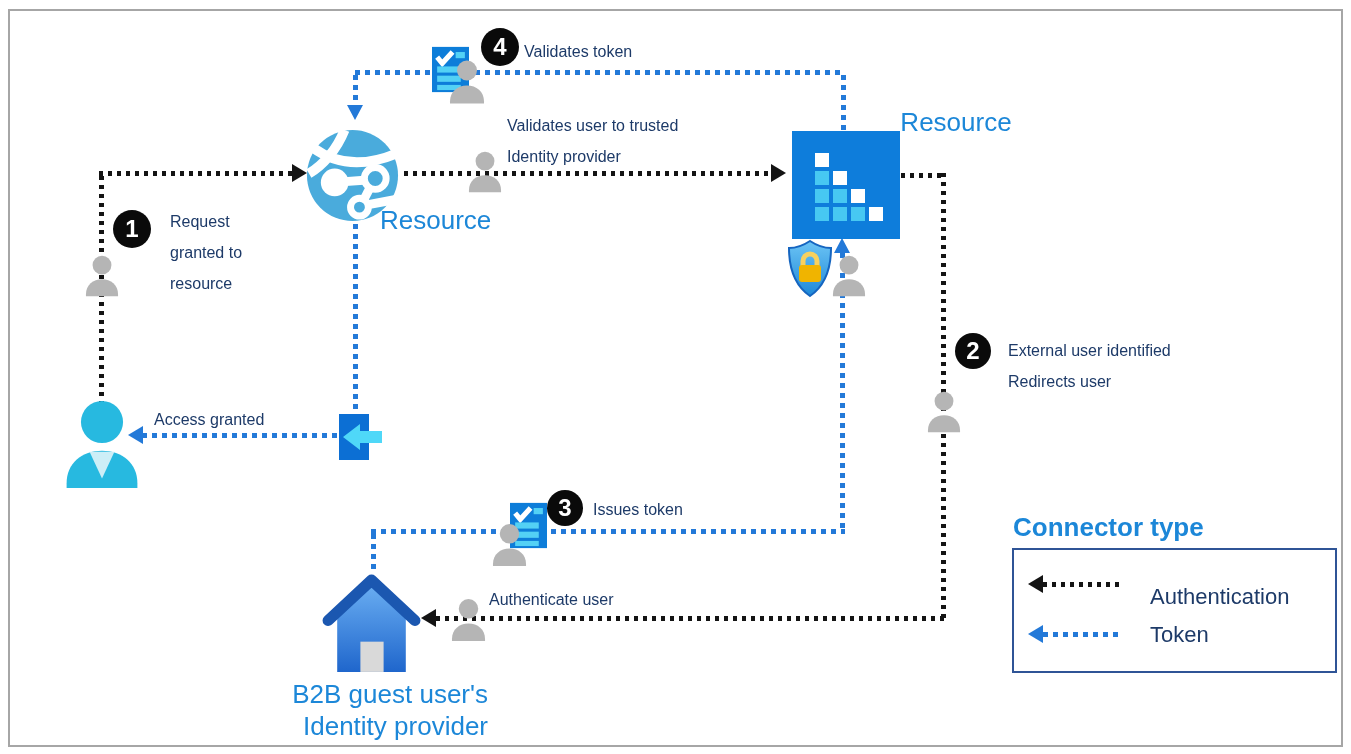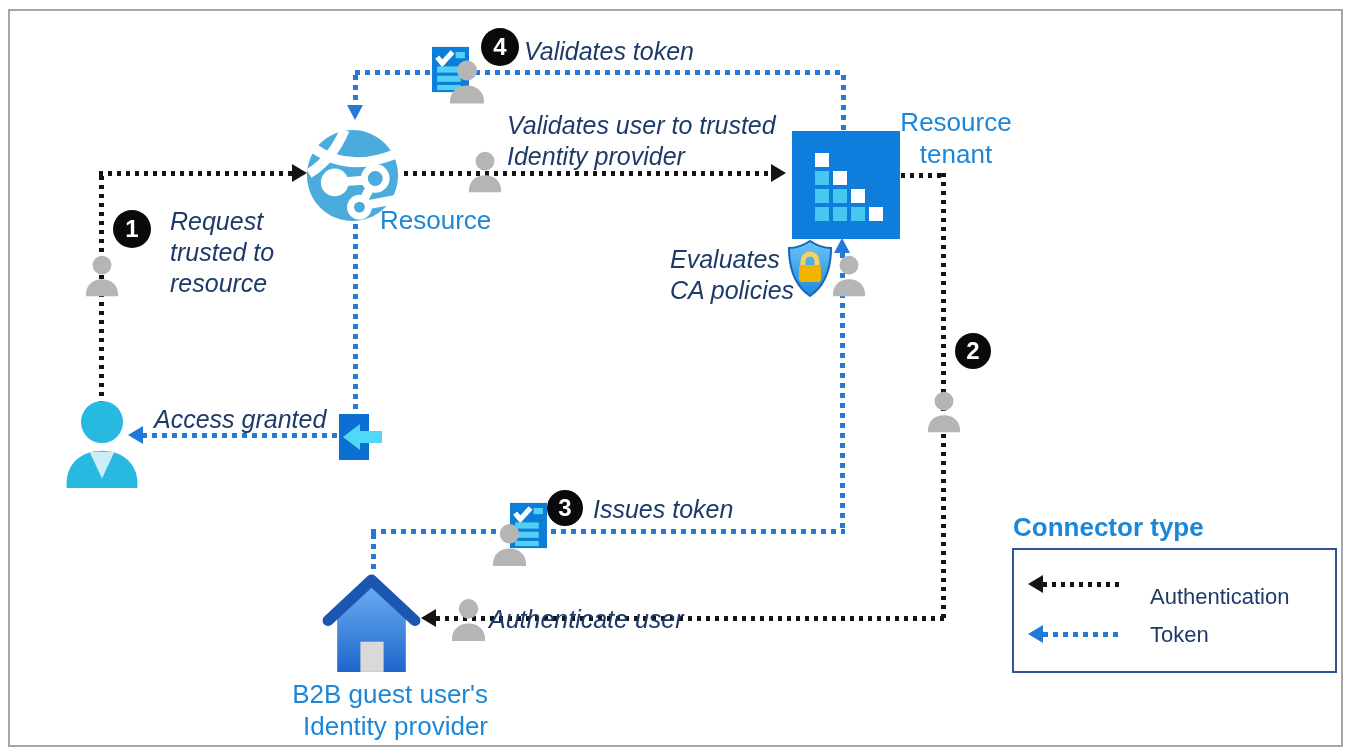--- a/index.html
+++ b/index.html
@@ -19,21 +19,21 @@
   .dh-blue{position:absolute;height:5px;background:repeating-linear-gradient(90deg,var(--tok) 0 5px,transparent 5px 10px);}
   .dv-blue{position:absolute;width:5px;background:repeating-linear-gradient(180deg,var(--tok) 0 5px,transparent 5px 10px);}
   
   .ar{position:absolute;width:0;height:0;border-style:solid;border-color:transparent;}
   .ar-r-black{border-width:9px 0 9px 15px;border-left-color:var(--auth);}
   .ar-l-black{border-width:9px 15px 9px 0;border-right-color:var(--auth);}
   .ar-l-blue{border-width:9px 15px 9px 0;border-right-color:var(--tok);}
   .ar-d-blue{border-width:15px 8px 0 8px;border-top-color:var(--tok);}
   .ar-u-blue{border-width:0 8px 15px 8px;border-bottom-color:var(--tok);}
   
-  .note{position:absolute;color:var(--navy);font-size:25px;line-height:31px;white-space:nowrap;font-style:italic;}
+  .note{position:absolute;color:var(--navy);font-size:16px;line-height:31px;white-space:nowrap;}
   .note span{display:block;}
   .entity{position:absolute;color:var(--blue);font-size:26px;line-height:32px;white-space:nowrap;}
   .entity span{display:block;}
   .center{text-align:center;}
   
   .badge{position:absolute;width:38px;height:38px;border-radius:50%;background:#0a0a0a;color:#fff;
          font-size:24px;font-weight:bold;display:flex;align-items:center;justify-content:center;}
   .icon{position:absolute;}
   .icon svg{display:block;width:100%;height:100%;}
   
@@ -100,21 +100,20 @@
         <rect x="41" y="58" width="14" height="14" fill="#47c8f2"></rect>
         <rect x="59" y="58" width="14" height="14" fill="#ffffff"></rect>
       <rect x="23" y="76" width="14" height="14" fill="#47c8f2"></rect>
         <rect x="41" y="76" width="14" height="14" fill="#47c8f2"></rect>
         <rect x="59" y="76" width="14" height="14" fill="#47c8f2"></rect>
         <rect x="77" y="76" width="14" height="14" fill="#ffffff"></rect>
     </svg>
   </div>
   <div class="entity center" style="left:880px;top:106px;width:152px;">
     <span>Resource</span>
-    <span>tenant</span>
   </div>
 
   <div class="icon" style="left:787px;top:239px;width:46px;height:59px;">
     <svg viewBox="0 0 46 59">
       <defs>
           <linearGradient id="sg" x1="0" y1="0" x2="0" y2="1">
         <stop offset="0" stop-color="#6cc4f5"></stop>
             <stop offset="1" stop-color="#1e88d8"></stop>
       </linearGradient>
         </defs>
@@ -219,56 +218,54 @@
         <circle cx="18" cy="11" r="10" fill="#b5b5b5"></circle>
         <path d="M1 44 v-2 c0 -10 7.6 -16 17 -16 s17 6 17 16 v2 z" fill="#b5b5b5"></path>
       </svg>
   </div>
 
   <div class="badge" style="left:113px;top:210px;">
     <span>1</span>
   </div>
   <div class="note" style="left:170px;top:206px;">
     <span>Request</span>
-    <span>trusted to</span>
+    <span>granted to</span>
     <span>resource</span>
   </div>
 
   <div class="badge" style="left:955px;top:333px;width:36px;height:36px;">
     <span>2</span>
   </div>
   <div class="note" style="left:1008px;top:335px;">
+    <span>External user identified</span>
+    <span>Redirects user</span>
   </div>
 
   <div class="badge" style="left:547px;top:490px;width:36px;height:36px;">
     <span>3</span>
   </div>
   <div class="note" style="left:593px;top:494px;">
     <span>Issues token</span>
   </div>
 
   <div class="badge" style="left:481px;top:28px;">
     <span>4</span>
   </div>
   <div class="note" style="left:524px;top:36px;">
     <span>Validates token</span>
   </div>
 
   <div class="note" style="left:507px;top:110px;">
     <span>Validates user to trusted</span>
     <span>Identity provider</span>
   </div>
-  <div class="note" style="left:670px;top:244px;">
-    <span>Evaluates</span>
-    <span>CA policies</span>
-  </div>
   <div class="note" style="left:154px;top:404px;text-align:center;">
     <span>Access granted</span>
   </div>
-  <div class="note" style="left:489px;top:604px;">
+  <div class="note" style="left:489px;top:584px;">
     <span>Authenticate user</span>
   </div>
 
   <div class="legend-title">
     <span>Connector type</span>
   </div>
   <div class="legend-box"></div>
 
   <div class="dh-black" style="left:1043px;top:582px;width:80px;"></div>
   <div class="ar ar-l-black" style="left:1028px;top:575px;"></div>

